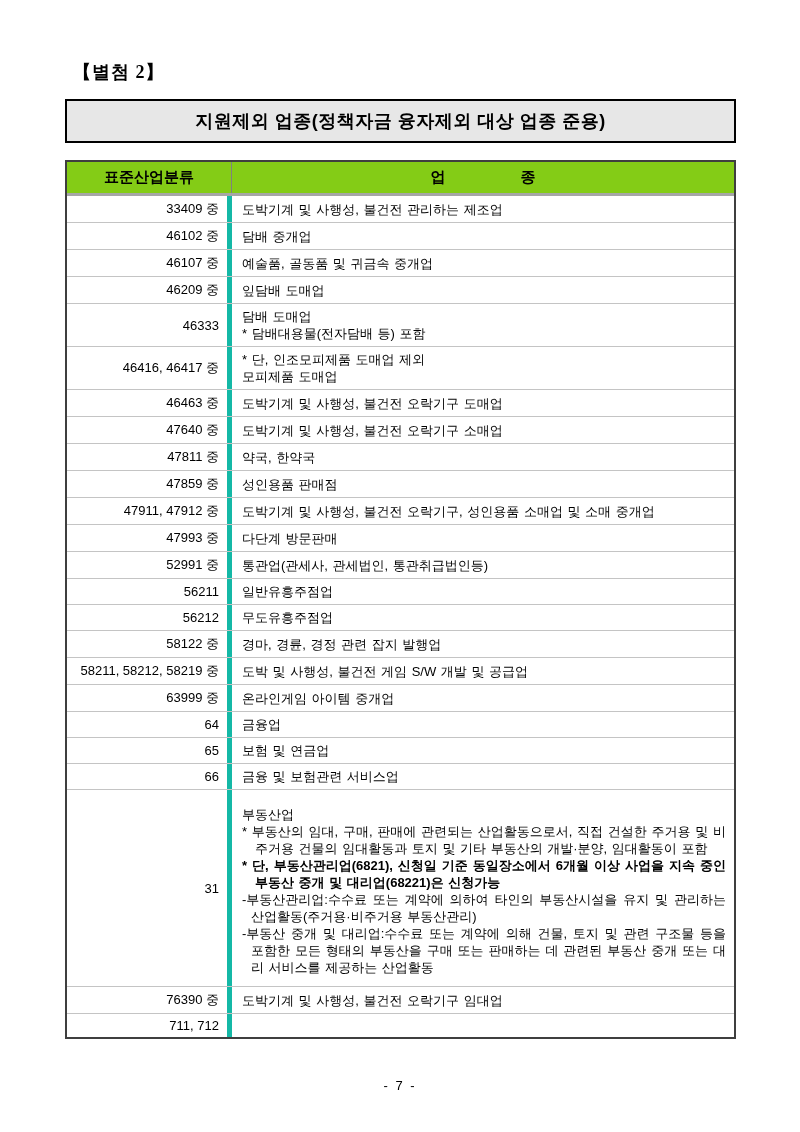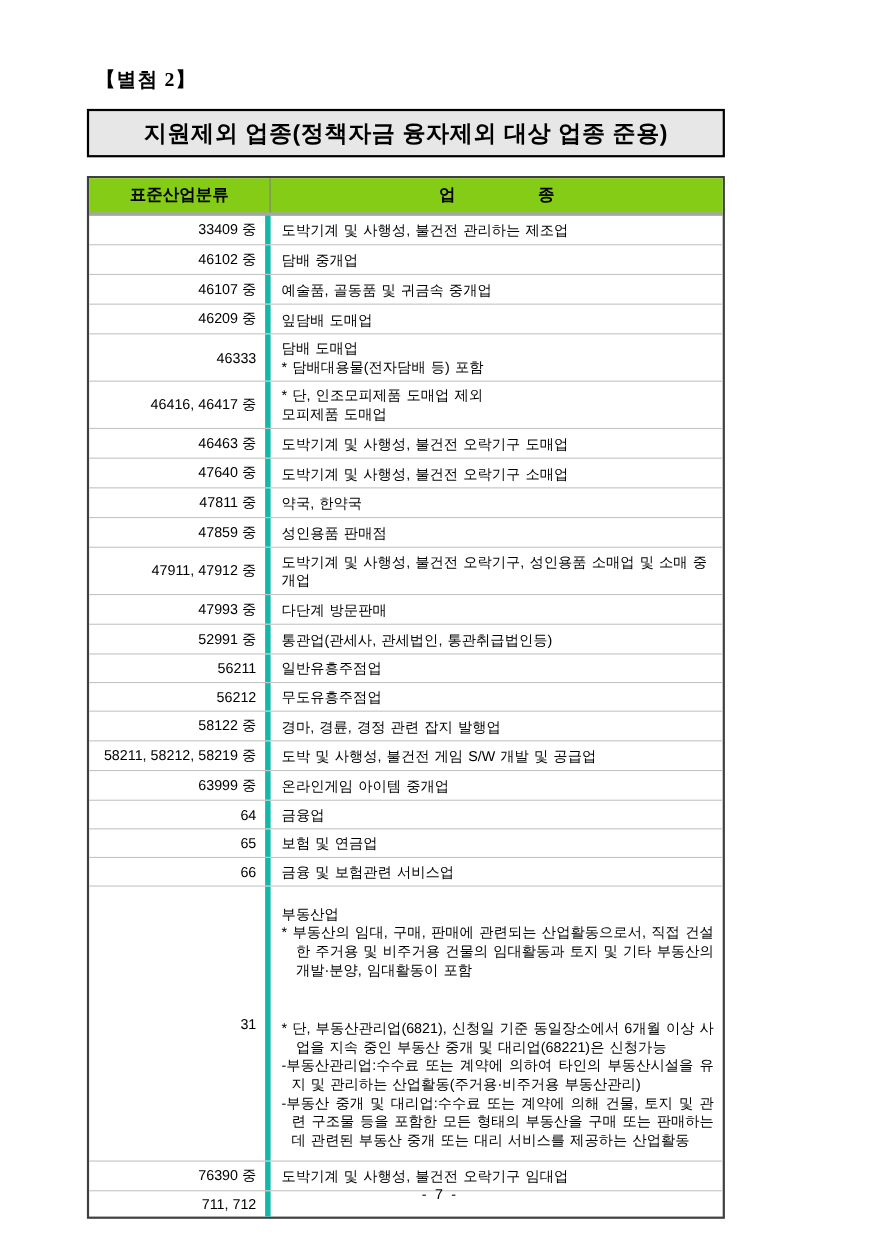--- a/index.html
+++ b/index.html
@@ -10,43 +10,43 @@
   }
   .page {
     position: relative;
     width: 800px;
     height: 1132px;
     background: #ffffff;
     overflow: hidden;
   }
   .content {
     position: absolute;
-    left: 79px;
+    left: 65px;
     top: 0;
-    width: 580px;
+    width: 671px;
   }
   .attachment-label {
     margin-top: 60px;
     margin-left: 8px;
     font-family: "Liberation Serif", "DejaVu Serif", serif;
     font-size: 18px;
     font-weight: bold;
     letter-spacing: 1px;
   }
   .title-box {
     margin-top: 15px;
     border: 2px solid #000;
     background: #e7e7e7;
     height: 44px;
     display: flex;
     align-items: center;
     justify-content: center;
   }
   .title-box .title-text {
-    font-size: 21px;
+    font-size: 18px;
     font-weight: bold;
     letter-spacing: 0.5px;
   }
   .industry-table {
     margin-top: 17px;
     border: 2px solid #3f3f3f;
     background: #fff;
   }
   .thead {
     display: grid;
@@ -96,21 +96,21 @@
   .tall-row .name-cell {
     padding-top: 16px;
     padding-bottom: 10px;
   }
   .tall-row .line {
     text-align: justify;
     line-height: 17px;
   }
   .hang-star { padding-left: 13px; text-indent: -13px; }
   .hang-dash { padding-left: 9px;  text-indent: -9px; }
-  .bold { font-weight: normal; margin-top: 36px; }
+  .bold { font-weight: bold; }
   .page-number {
     position: absolute;
     left: 0;
     width: 800px;
     top: 1078px;
     text-align: center;
     font-size: 13px;
     letter-spacing: 2px;
   }
 </style>

